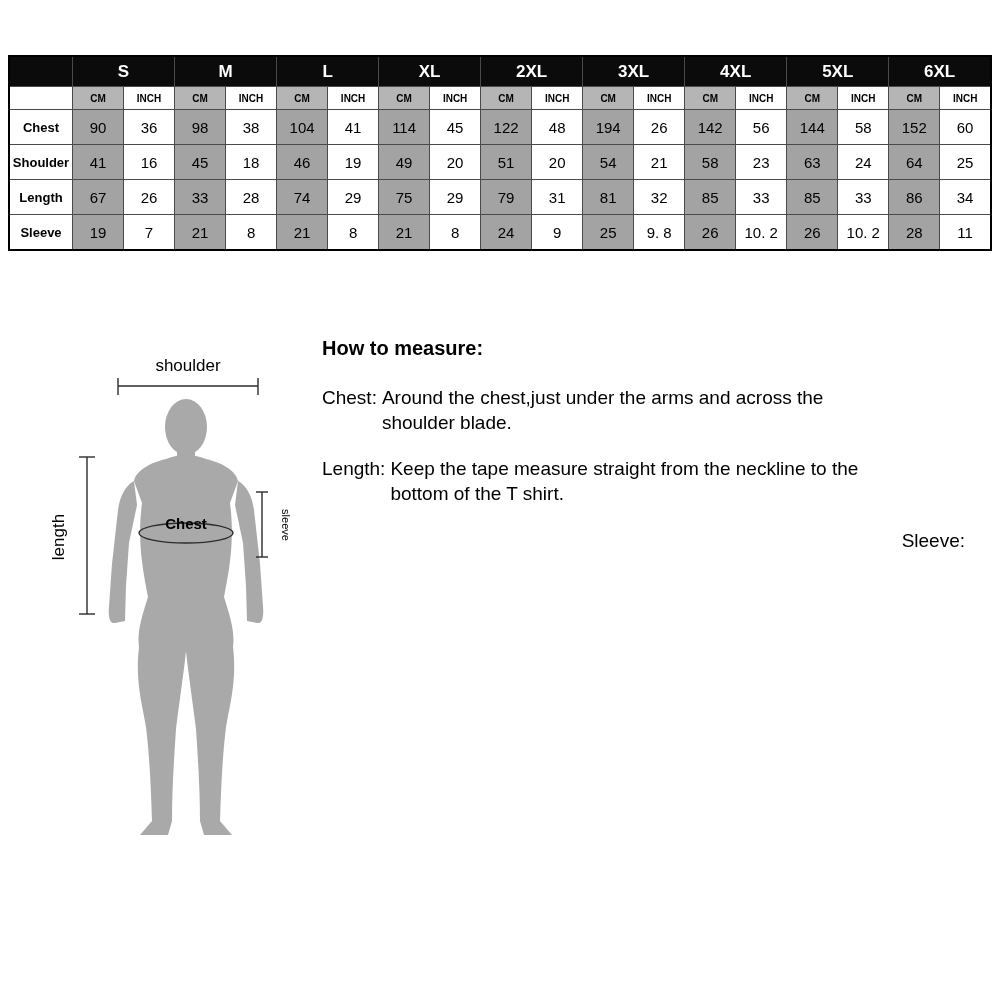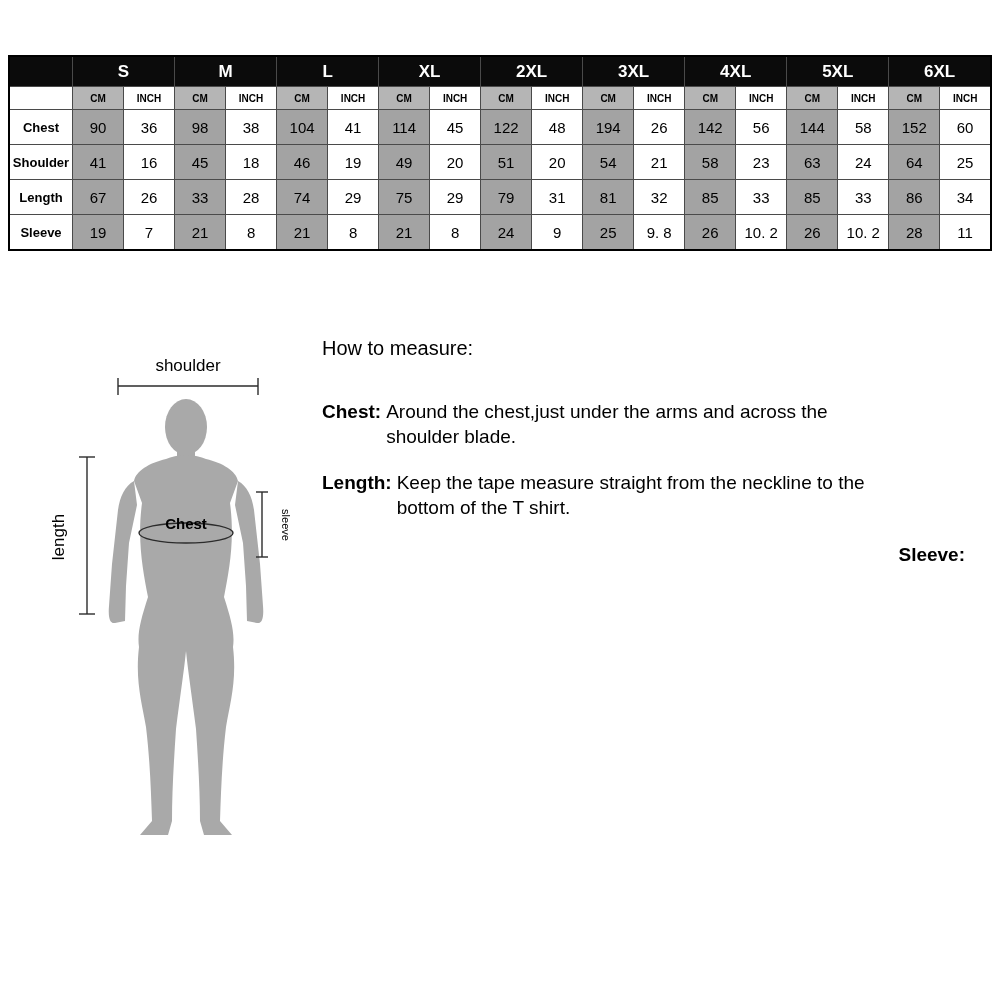--- a/index.html
+++ b/index.html
@@ -33,23 +33,23 @@
   
   .attention{margin:26px 0 0 10px;font-size:19px;}
   .att-label{font-weight:bold;}
 
   
   .bottom{display:flex;margin-top:78px;}
   .diagram{flex:none;width:282px;margin-left:30px;}
   .diagram svg{display:block;overflow:visible;}
 
   .instructions{flex:1;padding-left:10px;padding-right:30px;}
-  .howto-title{font-size:20px;font-weight:normal;margin:8px 0 40px 0;}
+  .howto-title{font-size:20px;font-weight:bold;margin:8px 0 26px 0;}
   .instr-item{display:flex;align-items:flex-start;margin-bottom:22px;font-size:19px;line-height:1.3;}
-  .instr-label{font-weight:bold;white-space:nowrap;margin-right:5px;}
+  .instr-label{font-weight:normal;white-space:nowrap;margin-right:5px;}
   .instr-item:nth-child(1) .instr-text{max-width:505px;}
   .instr-item:nth-child(2) .instr-text{max-width:480px;}
   .instr-item:nth-child(3) .instr-text{max-width:435px;margin-top:24px;}
   .instr-item:nth-child(3){margin-bottom:54px;justify-content:flex-end;}
   .instr-item:nth-child(4) .instr-text{max-width:380px;}
 </style>
 </head>
 <body>
 
 <div class="page">

